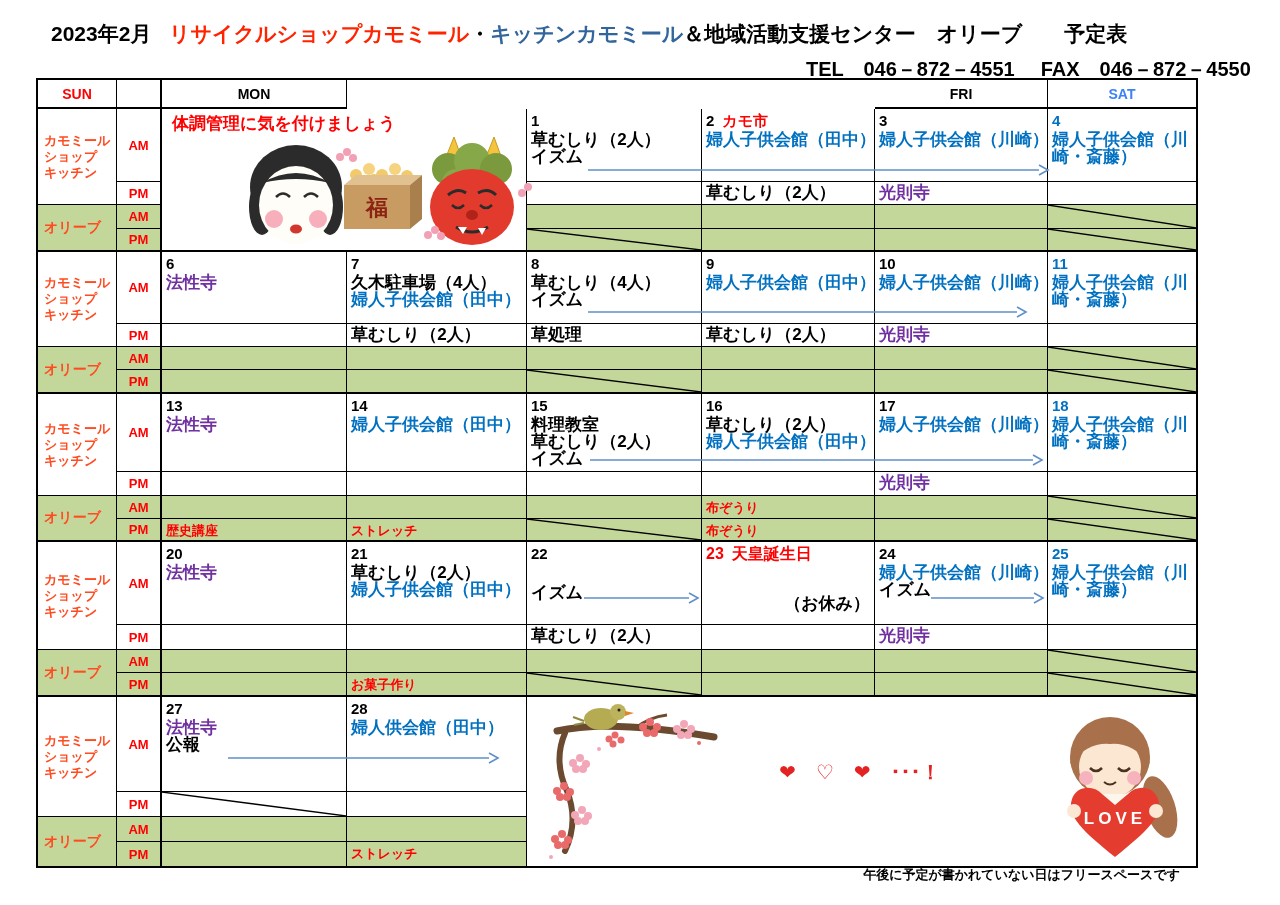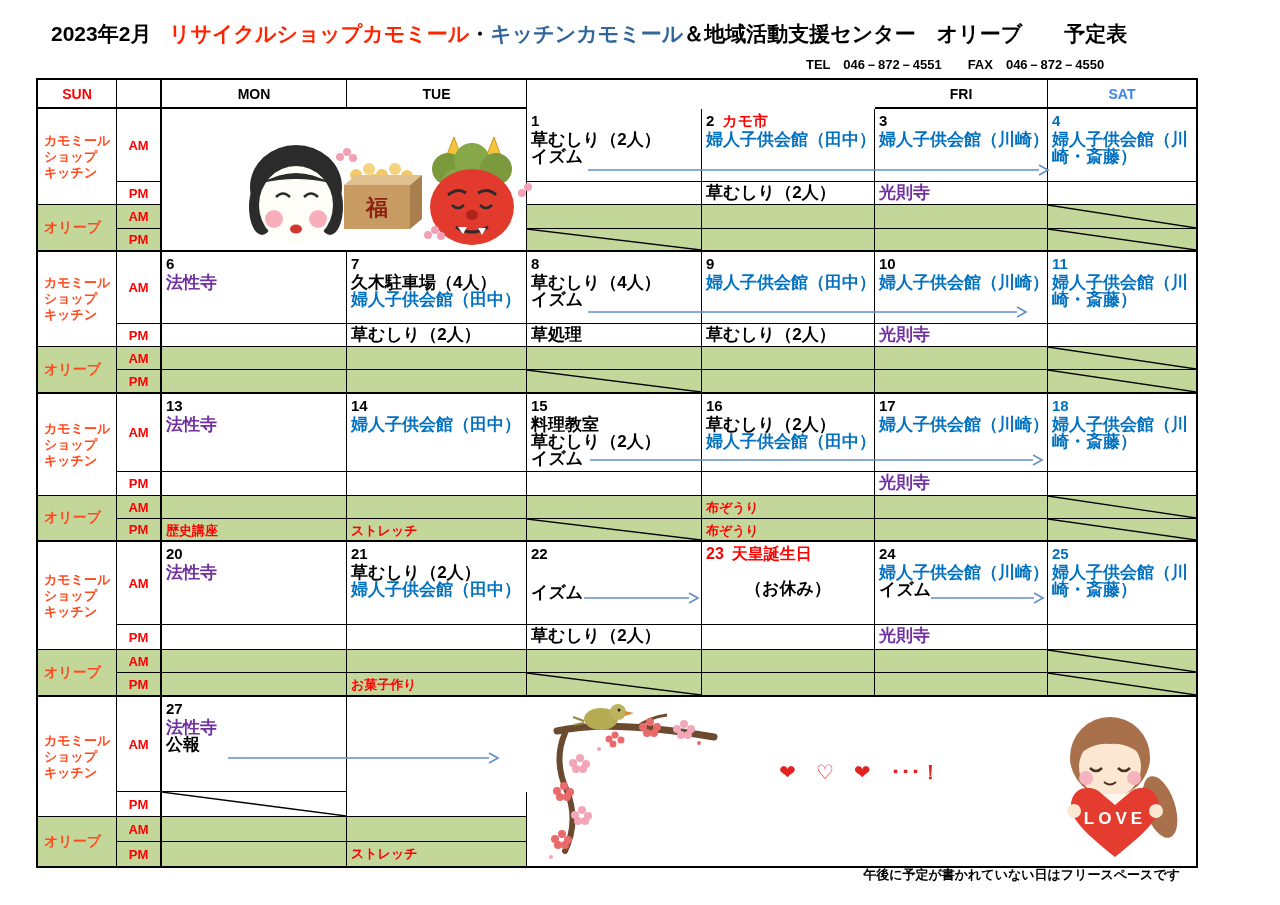--- a/index.html
+++ b/index.html
@@ -1,20 +1,20 @@
 <!DOCTYPE html>
 <html><head>
 <meta charset="utf-8">
 <style>
   html,body{margin:0;padding:0;background:#fff;}
   body{width:1280px;height:905px;position:relative;font-family:"Liberation Sans","DejaVu Sans",sans-serif;font-weight:bold;color:#000;}
   .titlebar{position:absolute;left:51px;top:20px;font-size:21px;white-space:nowrap;}
   .t-title-red{color:#FF2400;}
   .t-title-blue{color:#31659B;}
-  .telfax{position:absolute;left:806px;top:56px;font-size:13px;white-space:nowrap;}
+  .telfax{position:absolute;left:806px;top:56px;font-size:20px;white-space:nowrap;}
   .telfax span{margin-right:26px;}
   .calendar{position:absolute;left:36px;top:78px;display:grid;
     grid-template-columns:79px 45px 185px 180px 175px 173px 173px 148px;
     grid-template-rows:29px 73px 23px 24px 23px 72px 23px 23px 24px 78px 24px 23px 23px 83px 25px 23px 24px 95px 25px 25px 24px;
     border:2px solid #000;background:#fff;}
   .c{border-right:1px solid #000;border-bottom:1px solid #000;box-sizing:border-box;position:relative;padding:2px 4px;overflow:visible;}
   .hd{display:flex;align-items:center;justify-content:center;font-size:14px;border-bottom-width:2px;padding:0;}
   .br2{border-right-width:2px;}
   .bb2{border-bottom-width:2px;}
   .noR{border-right:none;}
@@ -52,34 +52,34 @@
 
 <div class="telfax">
   <span>TEL　046－872－4551</span><span>FAX　046－872－4550</span>
 </div>
 
 <div class="calendar">
 
   <div class="c hd t-red" style="grid-area:1/1">SUN</div>
   <div class="c hd br2" style="grid-area:1/2"></div>
   <div class="c hd" style="grid-area:1/3">MON</div>
-  <div class="c hd" style="grid-area:1/4">TUE</div>
   <div class="c hd" style="grid-area:1/7">FRI</div>
   <div class="c hd t-sat noR" style="grid-area:1/8">SAT</div>
 
   <div class="c lbl" style="grid-area:2/1/4/2">カモミール
 ショップ
 キッチン</div>
   <div class="c lblo green bb2" style="grid-area:4/1/6/2">オリーブ</div>
   <div class="c ampm br2" style="grid-area:2/2">AM</div>
   <div class="c ampm br2" style="grid-area:3/2">PM</div>
   <div class="c ampm green br2" style="grid-area:4/2">AM</div>
   <div class="c ampm green br2 bb2" style="grid-area:5/2">PM</div>
 
   <div class="c bb2" style="grid-area:2/3/6/5">
+    <div class="health">体調管理に気を付けましょう</div>
     <svg class="setsubun" width="330" height="113" viewBox="0 0 330 113">
 
       <g>
         <ellipse cx="92" cy="52" rx="46" ry="42" fill="#2B2B2B"></ellipse>
         <ellipse cx="58" cy="72" rx="13" ry="28" fill="#2B2B2B"></ellipse>
         <ellipse cx="126" cy="72" rx="13" ry="28" fill="#2B2B2B"></ellipse>
         <ellipse cx="92" cy="70" rx="37" ry="39" fill="#FFFDF8"></ellipse>
         <path d="M58,48 Q92,28 126,48 Q92,40 58,48 Z" fill="#2B2B2B"></path>
         <path d="M72,62 q7,-7 14,0" stroke="#2B2B2B" stroke-width="2.5" fill="none"></path>
         <path d="M100,62 q7,-7 14,0" stroke="#2B2B2B" stroke-width="2.5" fill="none"></path>
@@ -380,21 +380,21 @@
     </div>
   <div class="c green" style="grid-area:16/5"></div>
   <div class="c green bb2" style="grid-area:17/5">
       <svg class="dg" viewBox="0 0 100 100" preserveAspectRatio="none">
         <line x1="0" y1="0" x2="100" y2="100" stroke="#000" stroke-width="1.3" vector-effect="non-scaling-stroke"></line>
       </svg>
     </div>
 
   <div class="c" style="grid-area:14/6">
     <div class="num t-red" style="font-size:16px"><span>23</span><span class="tag">天皇誕生日</span></div>
-    <div class="ln" style="text-align:center;margin-top:16px">（お休み）</div>
+    <div class="ln" style="text-align:right;margin-top:31px">（お休み）</div>
   </div>
   <div class="c" style="grid-area:15/6"></div>
   <div class="c green" style="grid-area:16/6"></div>
   <div class="c green bb2" style="grid-area:17/6"></div>
 
   <div class="c" style="grid-area:14/7">
     <div class="num">24</div>
     <div class="ln t-blue">婦人子供会館（川崎）</div>
     <div class="ln">イズム</div>
   </div>
@@ -435,20 +435,24 @@
     <div class="ln">公報</div>
   </div>
   <div class="c" style="grid-area:19/3">
       <svg class="dg" viewBox="0 0 100 100" preserveAspectRatio="none">
         <line x1="0" y1="0" x2="100" y2="100" stroke="#000" stroke-width="1.3" vector-effect="non-scaling-stroke"></line>
       </svg>
     </div>
   <div class="c green" style="grid-area:20/3"></div>
   <div class="c green noB" style="grid-area:21/3"></div>
 
+  <div class="c" style="grid-area:18/4">
+    <div class="num">28</div>
+    <div class="ln t-blue">婦人供会館（田中）</div>
+  </div>
   <div class="c" style="grid-area:19/4"></div>
   <div class="c green" style="grid-area:20/4"></div>
   <div class="c green noB" style="grid-area:21/4">
       <div class="olv">ストレッチ</div>
     </div>
 
   <div class="c mergedW5 noR noB" style="grid-area:18/5/22/9">
     <svg class="plum" width="185" height="162" viewBox="0 0 185 162">
       <path d="M18,32 Q70,20 175,38" stroke="#6B4A2F" stroke-width="7" fill="none" stroke-linecap="round"></path>
       <path d="M26,34 Q14,62 28,92 Q40,122 26,152" stroke="#6B4A2F" stroke-width="6" fill="none" stroke-linecap="round"></path>

